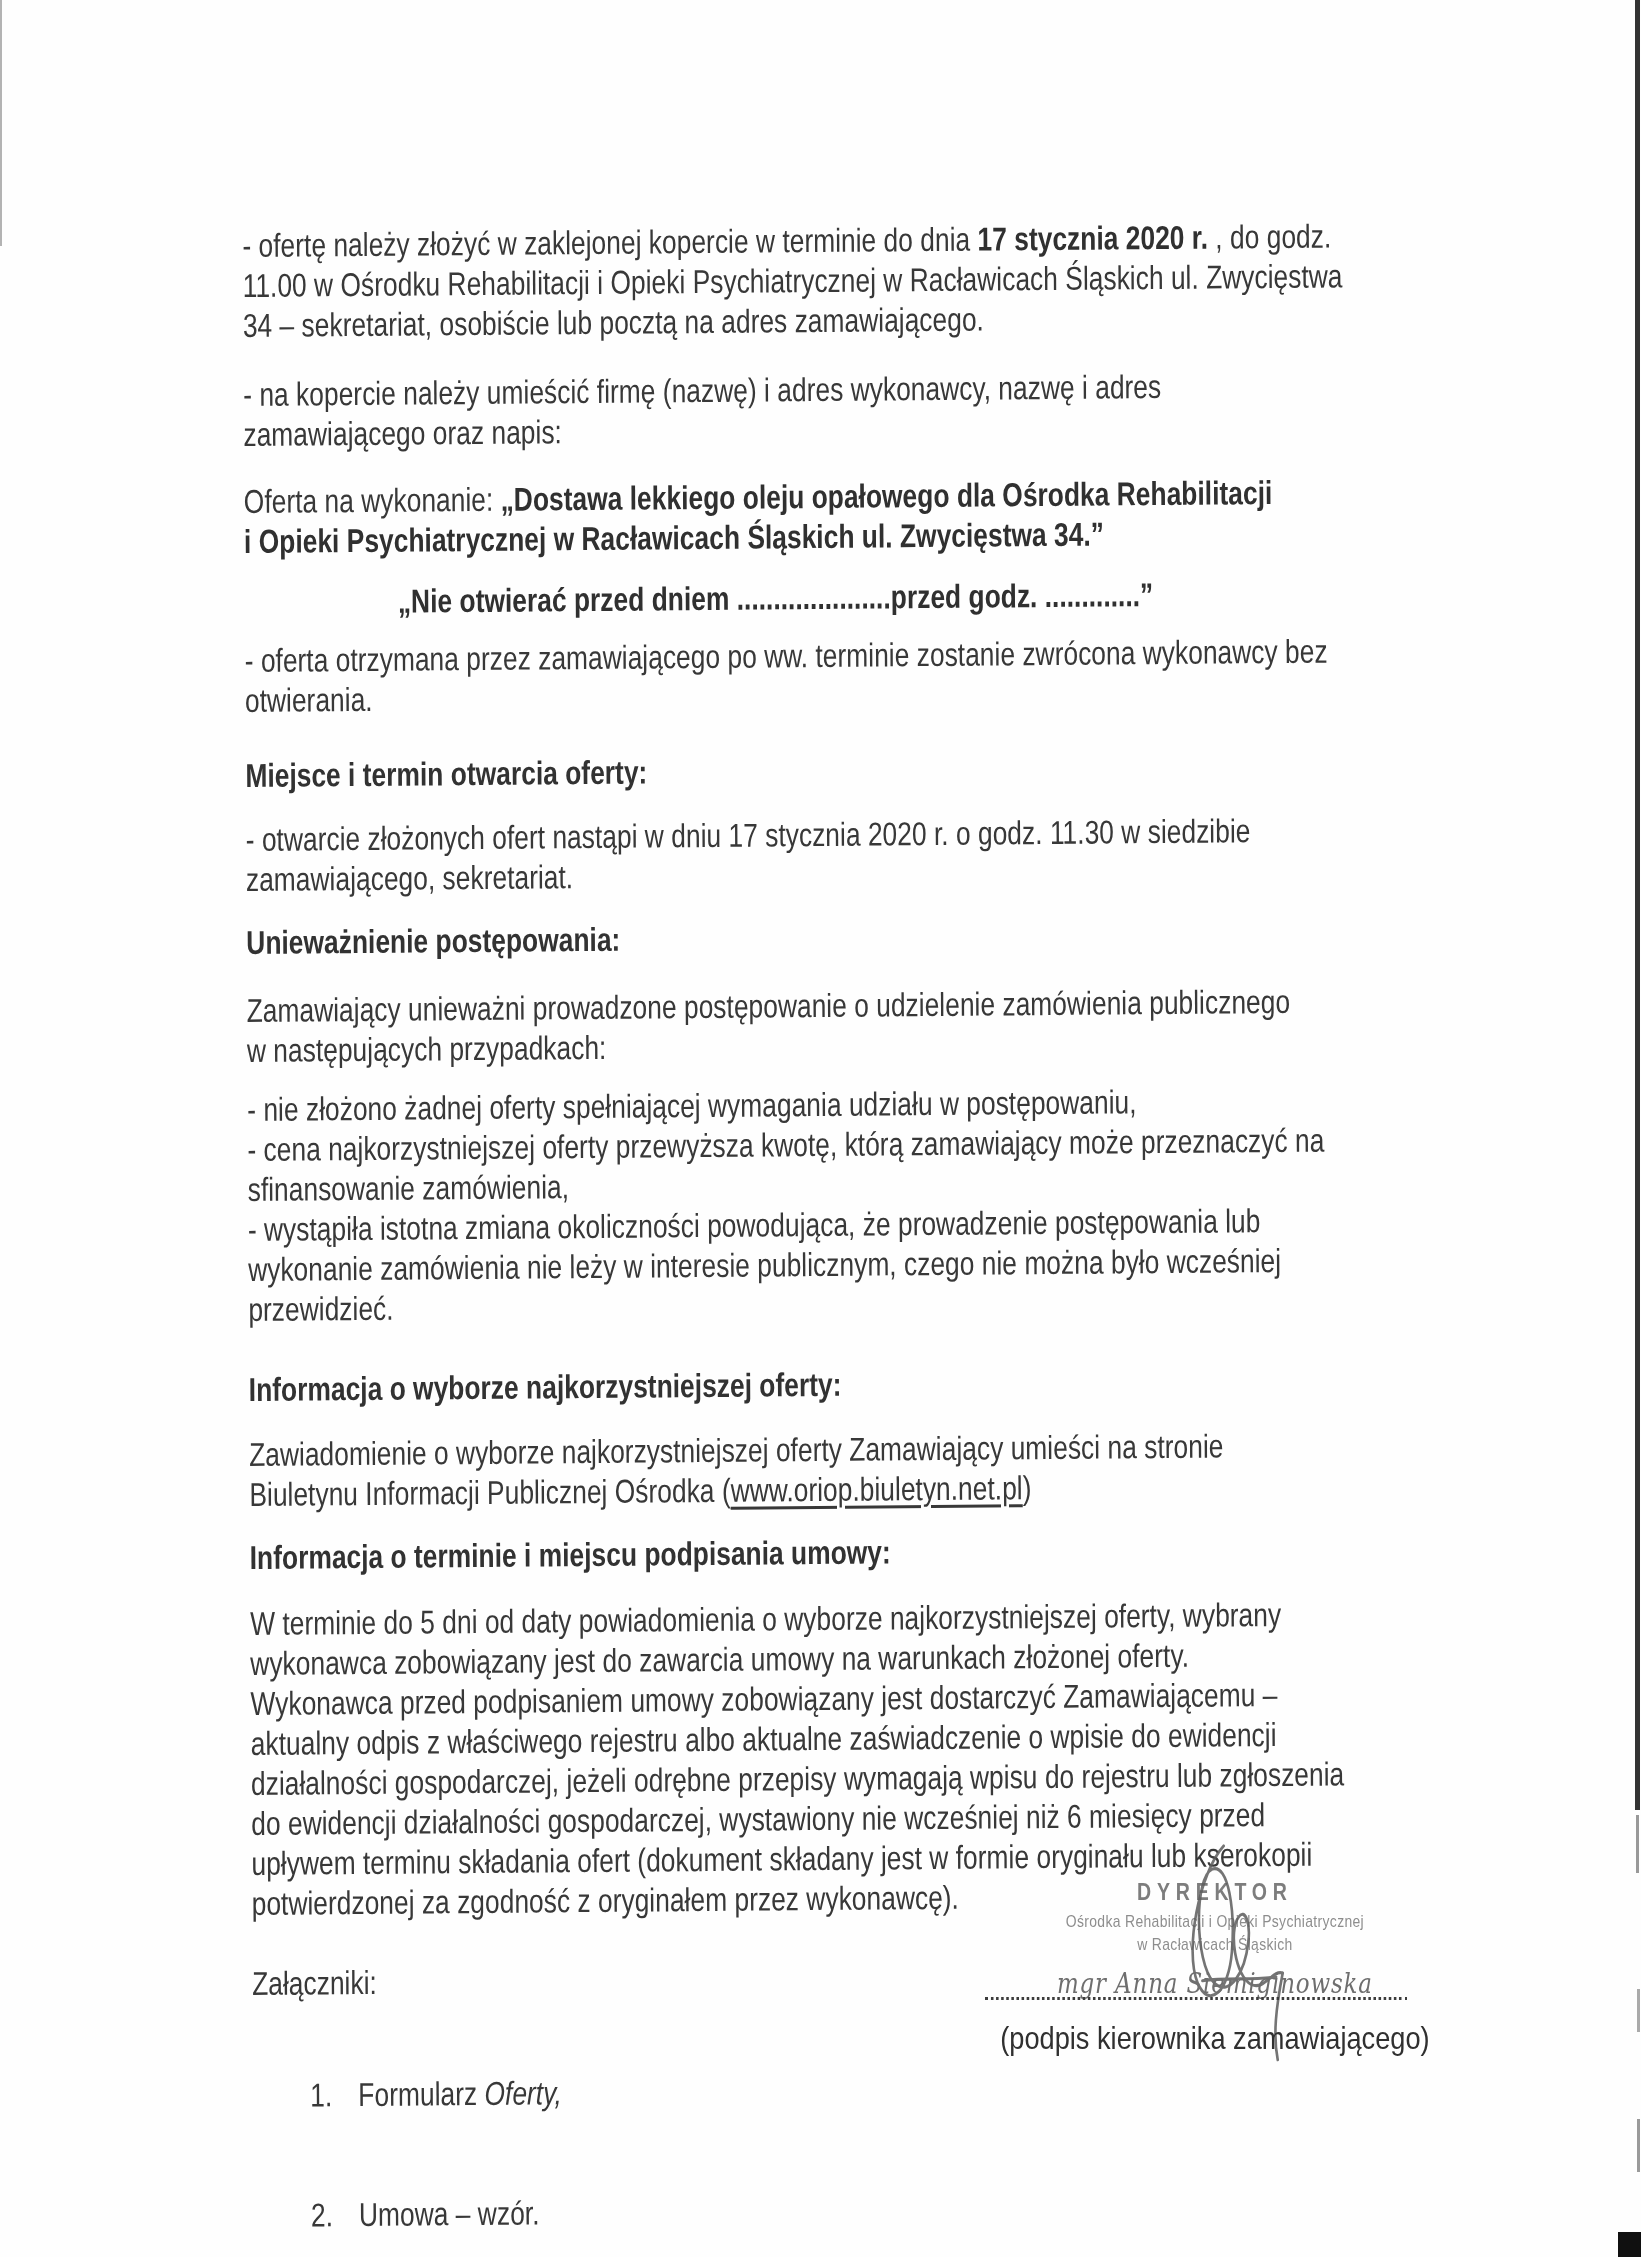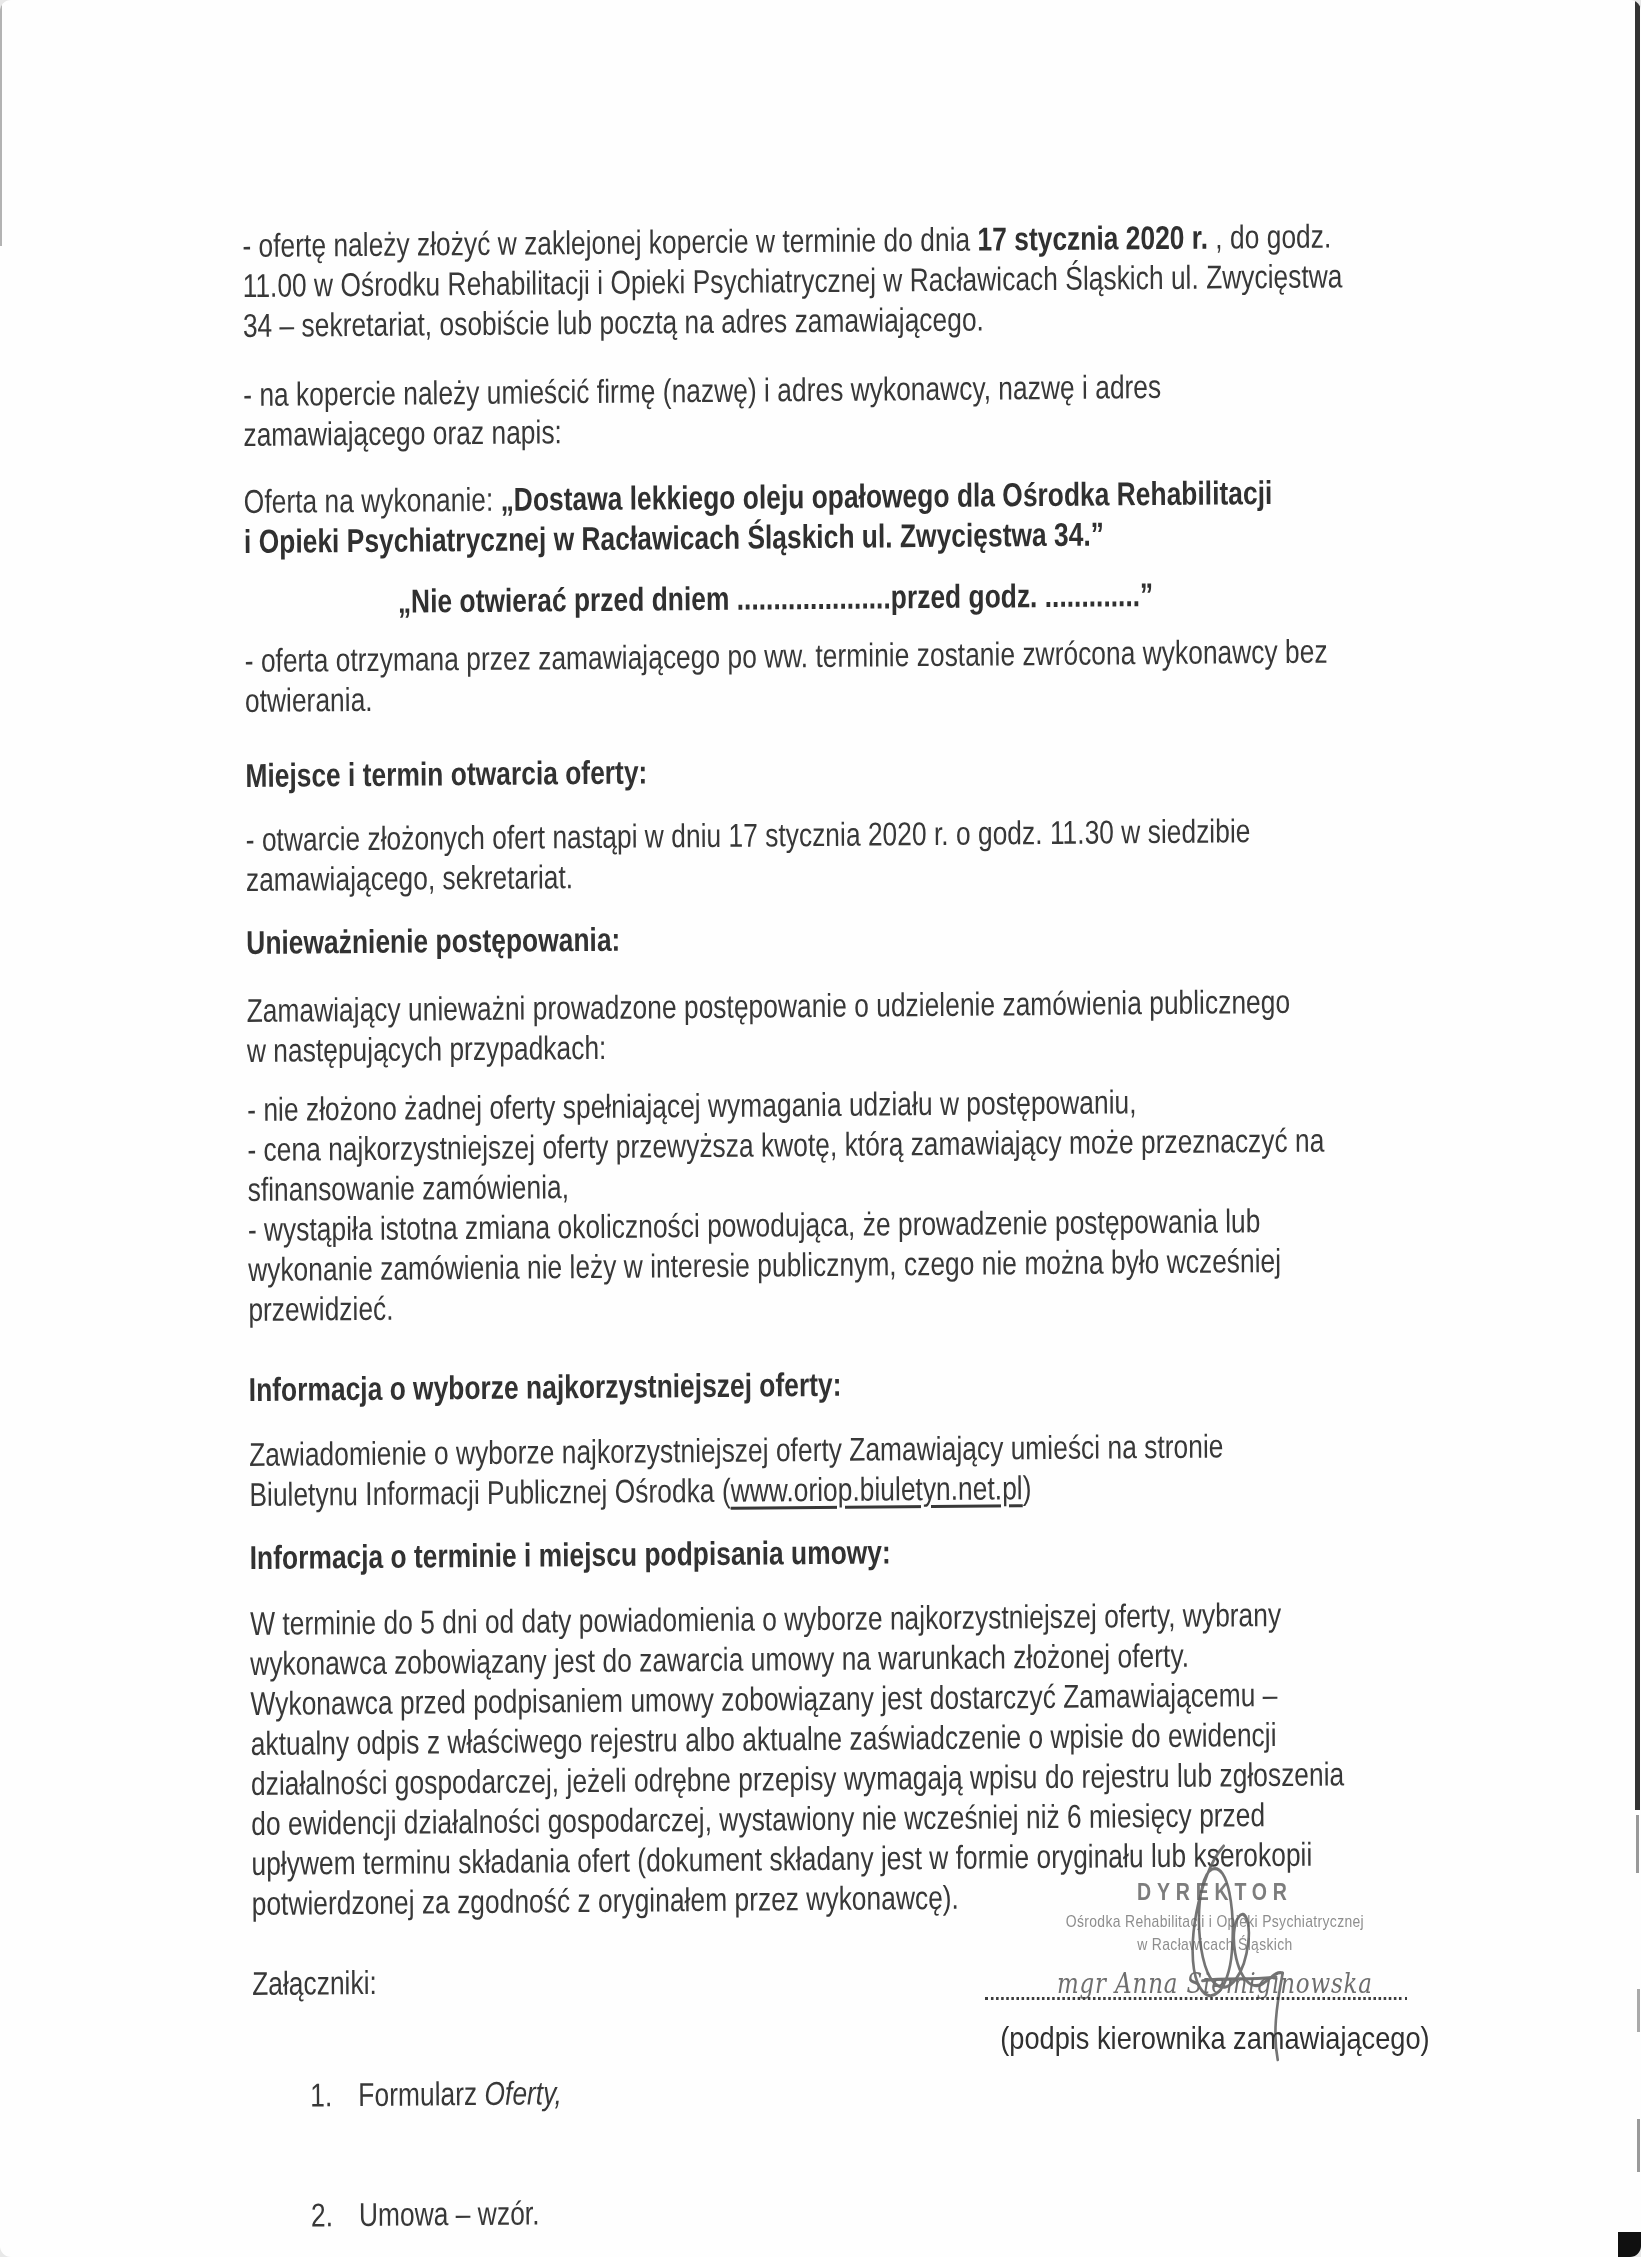--- a/index.html
+++ b/index.html
@@ -1,18 +1,18 @@
 <!DOCTYPE html>
 <html><head>
 <meta charset="utf-8">
 <title>Document</title>
 <style>
   html,body{margin:0;padding:0;background:#e8e8e8;}
   .page{position:relative;width:1641px;height:2257px;background:#fefefe;overflow:hidden;
-        color:#383838;font-family:"Liberation Sans","DejaVu Sans",sans-serif;border-radius:11px;}
+        color:#383838;font-family:"Liberation Sans","DejaVu Sans",sans-serif;}
   .content{position:absolute;left:241px;top:0;width:1535px;height:2257px;
            transform:scaleX(0.8) rotate(-0.4deg);transform-origin:0 0;}
   .blk{position:absolute;left:0;width:1533px;font-size:33px;line-height:40px;white-space:pre;}
   .h{font-weight:bold;color:#323232;}
   .blk b{color:#303030;}
   .center-line{width:1328px;text-align:center;font-weight:bold;color:#303030;}
   .link{text-decoration:underline;text-underline-offset:4.8px;color:#383838;cursor:pointer;}
   .att-row{display:flex;padding-left:72px;}
   .att-num{width:60px;flex:0 0 60px;}
   .att-text i{font-style:italic;}

